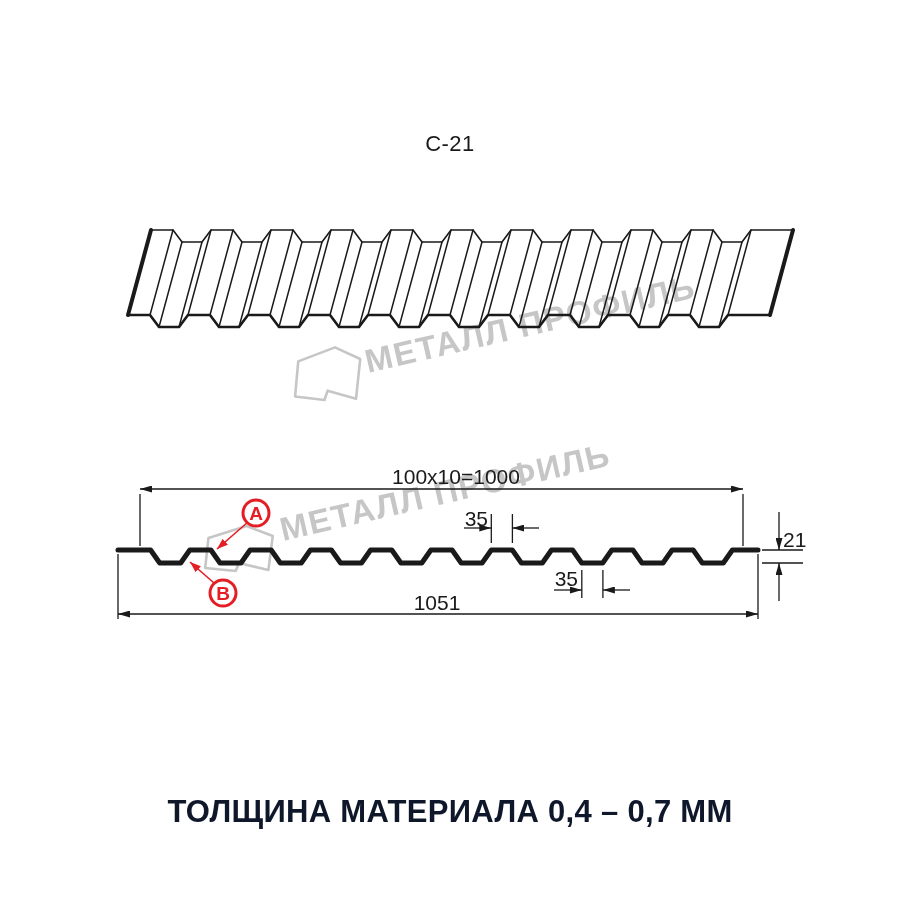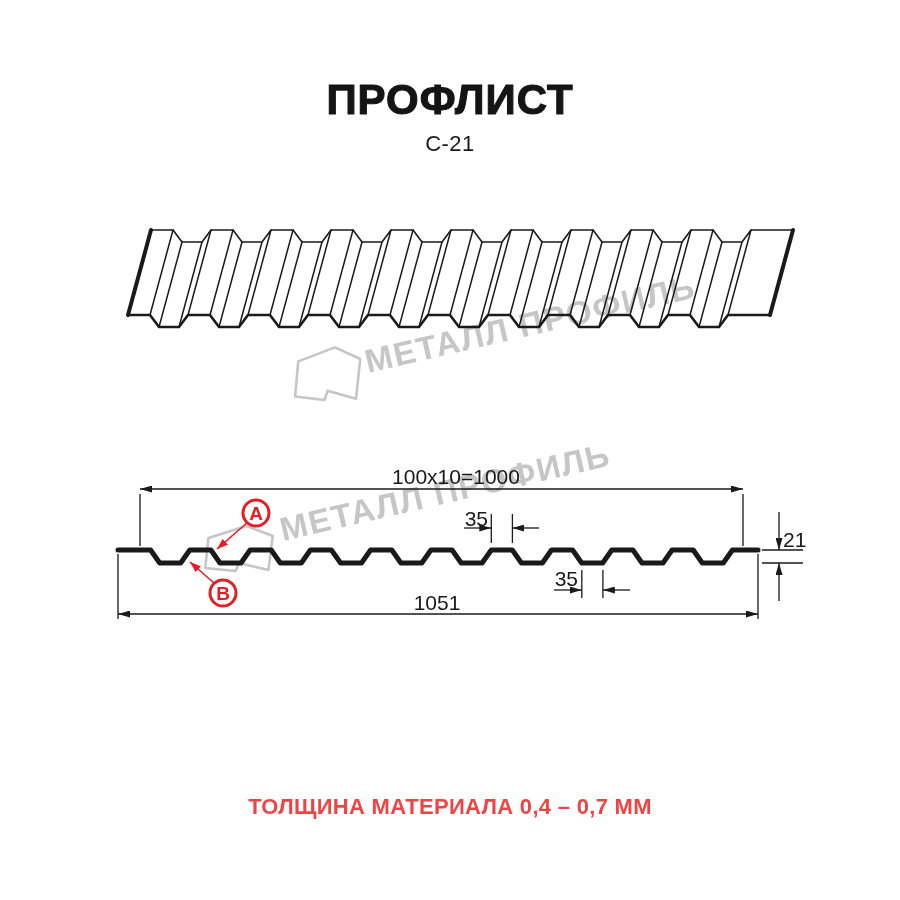--- a/index.html
+++ b/index.html
@@ -4,33 +4,32 @@
 <style>
   html,body{margin:0;padding:0;background:#fff;}
   #page{position:relative;width:900px;height:900px;background:#fff;overflow:hidden;
         font-family:"Liberation Sans",sans-serif;}
   #title{position:absolute;top:76px;left:0;width:900px;text-align:center;
          font-size:42px;font-weight:700;letter-spacing:1px;color:#141414;
          -webkit-text-stroke:1.1px #141414;}
   #subtitle{position:absolute;top:131px;left:0;width:900px;text-align:center;
             font-size:22px;font-weight:500;color:#1a1a1a;letter-spacing:0.5px;}
   #thickness{position:absolute;top:794px;left:0;width:900px;text-align:center;
-             font-size:22px;font-weight:700;color:#ef4444;letter-spacing:0.3px;}
+             font-size:31px;font-weight:700;color:#0f172a;letter-spacing:0.3px;}
   svg{position:absolute;top:0;left:0;}
   .dimtxt{font-family:"Liberation Sans",sans-serif;font-size:21px;fill:#1a1a1a;}
   .wmtxt{font-family:"Liberation Sans",sans-serif;font-size:33px;font-weight:700;
          letter-spacing:1.5px;}
   .callout-letter{font-family:"Liberation Sans",sans-serif;font-size:19px;font-weight:700;}
 </style>
 </head>
 <body>
 
 <div id="page">
 
-  <div id="title">ПРОФЛИСТ</div>
   <div id="subtitle">С-21</div>
 
   <svg id="diagram" width="900" height="900" viewBox="0 0 900 900">
     <defs>
       <marker id="arrK" markerUnits="userSpaceOnUse" markerWidth="12" markerHeight="7" refX="12" refY="3.5" orient="auto-start-reverse">
         <path d="M12,3.5 L0,0 L0,7 Z" fill="#1a1a1a"></path>
       </marker>
       <marker id="arrR" markerUnits="userSpaceOnUse" markerWidth="11" markerHeight="8" refX="11" refY="4" orient="auto-start-reverse">
         <path d="M11,4 L0,0 L0,8 Z" fill="#e31e24"></path>
       </marker>

